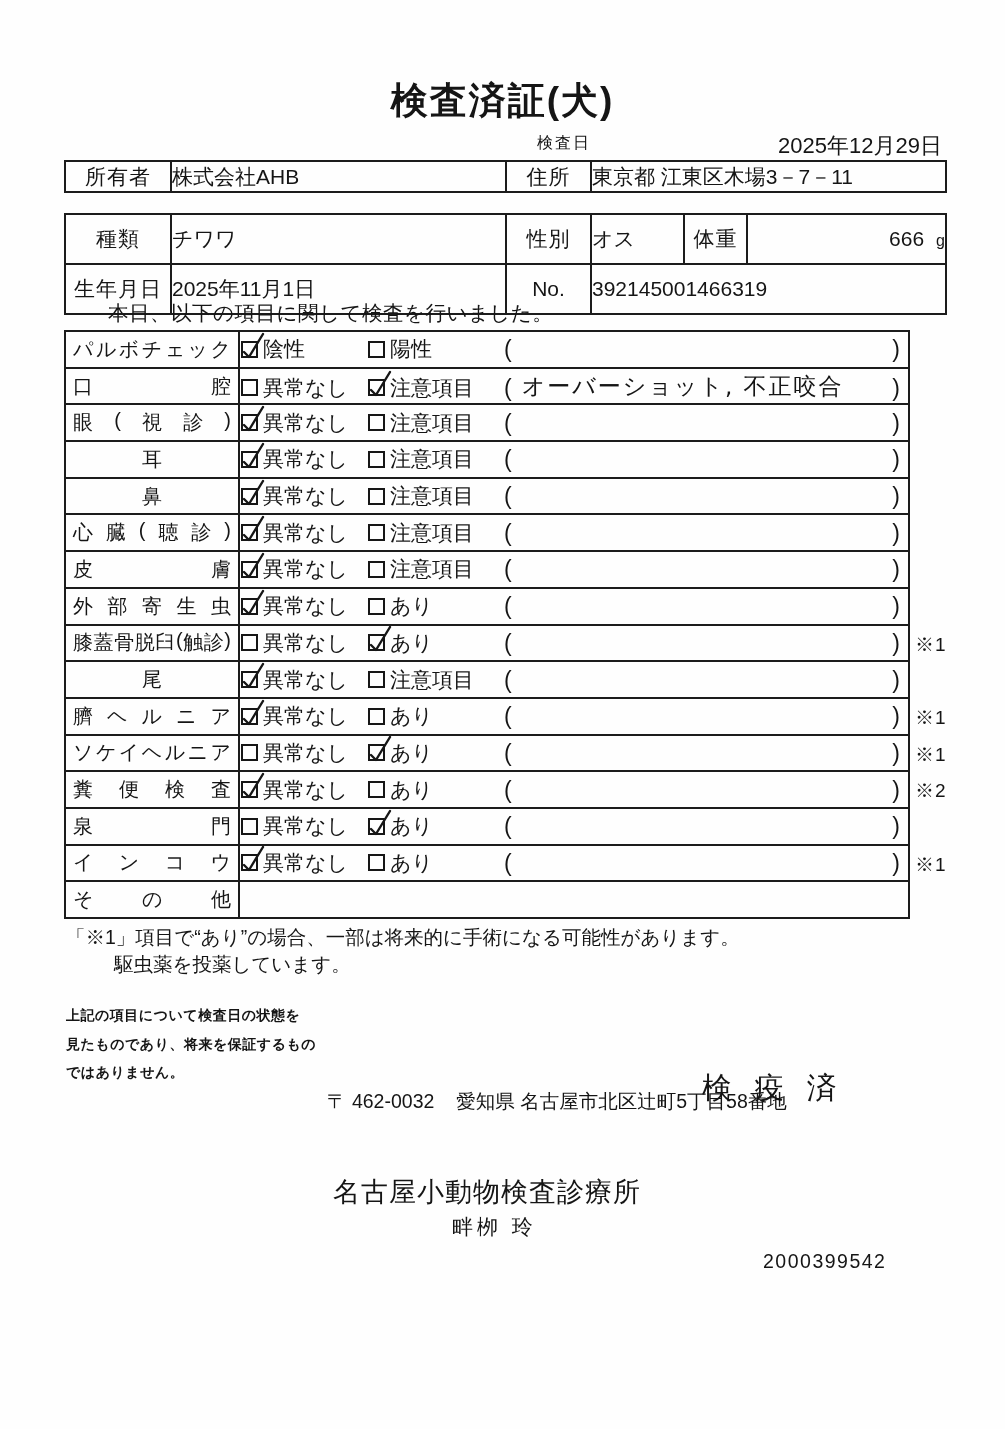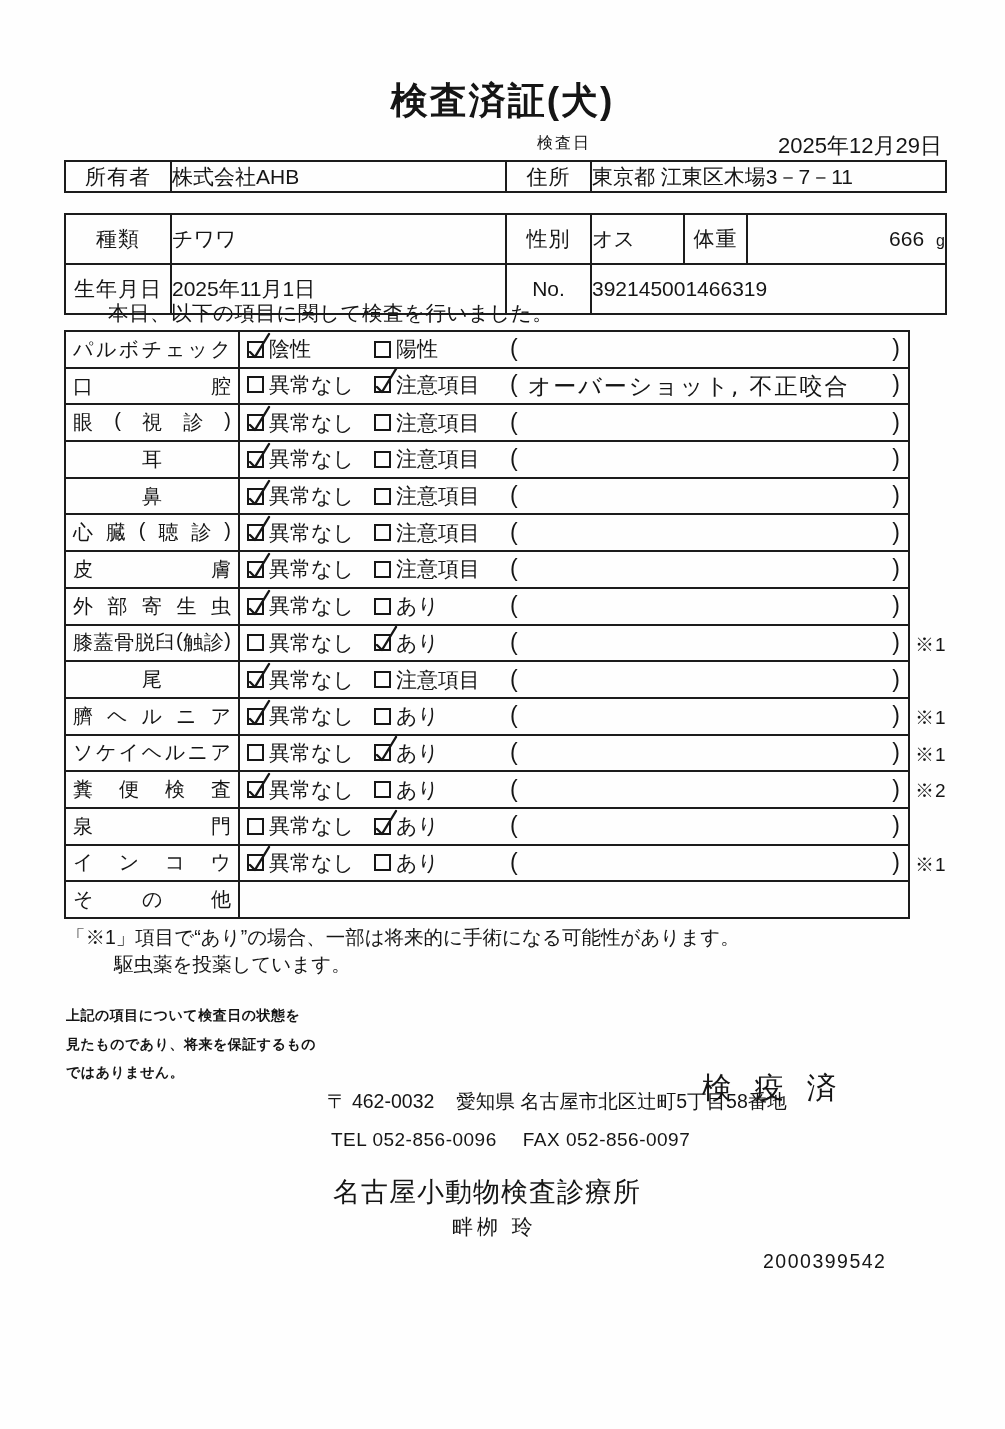--- a/index.html
+++ b/index.html
@@ -33,21 +33,21 @@
   .intro { left: 66px; top: 299px; font-size: 20.5px; letter-spacing: 0.5px; margin-left: 42px; }
 
   
   .checklist-wrap { left: 64px; top: 330px; width: 941px; height: 590px; }
   .chk-tbl { left: 0; top: 0; width: 844px; }
   .chk-tbl tr { height: 36.7px; }
   .item-cell { padding: 0; }
   .item-flex { display: flex; justify-content: space-between; padding: 0 7px; font-size: 20px; }
   .item-flex.single { justify-content: center; }
   .content-cell { }
-  .content-flex { display: flex; align-items: flex-start; padding-left: 7px; height: 100%; }
+  .content-flex { display: flex; align-items: flex-end; padding-left: 1px; height: 100%; }
   .opt { display: flex; align-items: center; }
   .opt.opt1 { width: 127px; }
   .opt.opt2 { width: 136px; }
   .checkbox { position: relative; width: 17px; height: 17px; border: 2px solid #161616;
     margin-right: 5px; flex: none; }
   .checkbox svg { position: absolute; left: -3px; top: -12px; width: 27px; height: 30px;
     overflow: visible; }
   .paren-open, .paren-close { font-size: 23px; }
   .paren-close { margin-left: auto; padding-right: 8px; }
   .paren-entry { font-size: 23px; padding-left: 10px; letter-spacing: 2px;
@@ -599,21 +599,18 @@
     <div>見たものであり、将来を保証するもの</div>
     <div>ではありません。</div>
   </div>
 
   <div class="abs stamp">検 疫 済</div>
 
   <div class="abs postal-line">
     <span>〒 462-0032</span><span class="addr">愛知県 名古屋市北区辻町5丁目58番地</span>
   </div>
 
-  <div class="abs tel-line">
-    <span>TEL 052-856-0096</span><span class="fax">FAX 052-856-0097</span>
-  </div>
 
   <div class="abs clinic">名古屋小動物検査診療所</div>
   <div class="abs vet-name">畔栁 玲</div>
   <div class="abs serial">2000399542</div>
 
 </div>
 
 </body></html>

